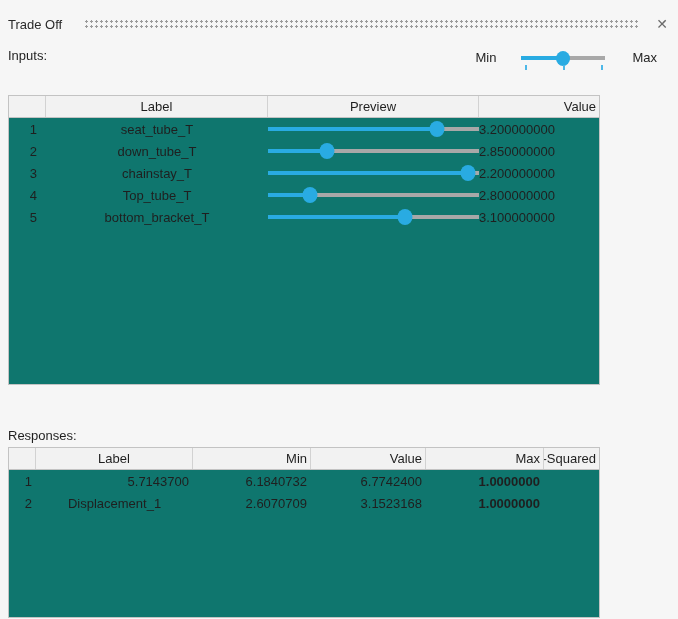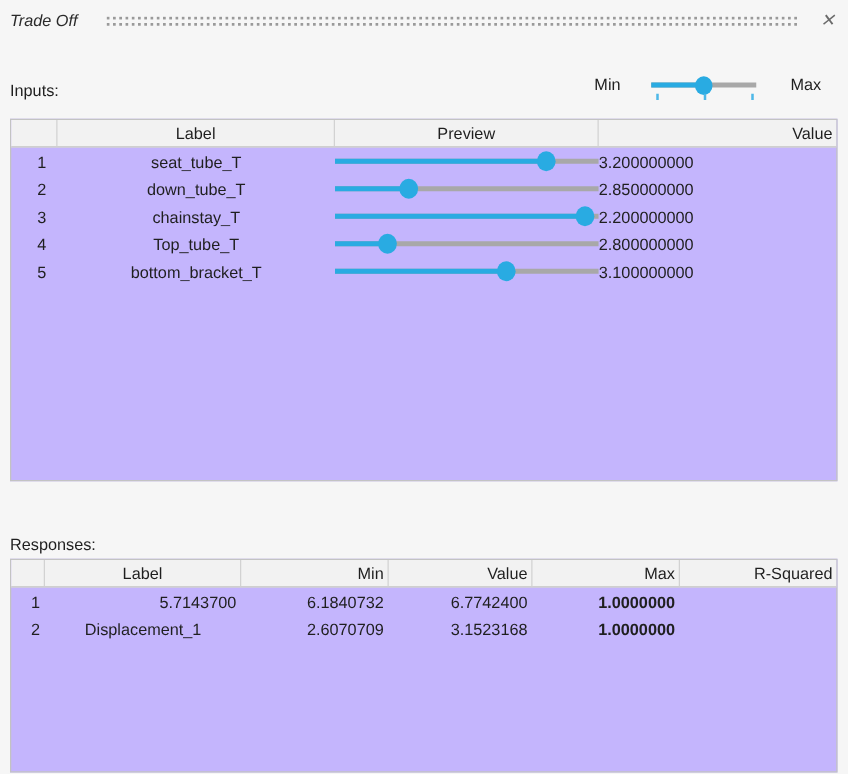--- a/index.html
+++ b/index.html
@@ -9,41 +9,40 @@
     font-family: "Liberation Sans", sans-serif;
     font-size: 13px;
     color: #1f1f1f;
     overflow: hidden;
     position: relative;
   }
 
   
   .titlebar {
     position: absolute; top: 0; left: 0; right: 0; height: 32px;
-    display: flex; align-items: center;
-    padding: 0 8px;
-    font-style: italic;
+    display: flex; 
+    padding: 17px 8px;
   }
   .title { white-space: nowrap; color: #2a2a2a; }
   .drag-dots {
     flex: 1; height: 10px;
     margin: 2px 14px 0 22px;
     background-image: radial-gradient(circle, #9a9a9a 1.1px, transparent 1.4px);
     background-size: 5px 5px;
     background-position: 0 0;
   }
   .close {
     color: #6b6b6b; font-size: 14px; line-height: 14px;
     cursor: default; padding: 0 2px;
   }
 
   
   .inputs-header {
     position: absolute; top: 48px; left: 8px; right: 21px; height: 32px;
-    display: flex; align-items: flex-end; justify-content: space-between;
+    display: flex; align-items: flex-start; justify-content: space-between;
   }
   .minmax { display: flex; align-items: flex-start; }
   .minmax .minlab { margin-right: 25px; padding-top: 2px; }
   .minmax .maxlab { margin-left: 27px; padding-top: 2px; }
 
   .slider { position: relative; }
   .g-slider { width: 84px; height: 22px; }
   .track {
     position: absolute; left: 0; right: 0; top: 8px; height: 4px;
     background: #a8a8a8;
@@ -64,22 +63,22 @@
   .ticks i {
     position: absolute; top: 0; width: 2px; height: 5px; background: #4db8e8;
     transform: translateX(-50%);
   }
   .ticks i:nth-child(1) { left: 6%; }
   .ticks i:nth-child(2) { left: 51%; }
   .ticks i:nth-child(3) { left: 96%; }
 
   
   .tbl {
-    position: absolute; left: 8px; width: 662px;
-    background: #c4b5fd; border: 1px solid #c3c3c3;
+    position: absolute; left: 8px; width: 592px;
+    background: #0f766e; border: 1px solid #c3c3c3;
   }
   .inputs-tbl  { top: 95px;  height: 290px; }
   .resp-tbl    { top: 447px; height: 171px; }
 
   .thead {
     display: grid; height: 22px;
     background: #f2f2f2; border-bottom: 1px solid #c3c3c3;
     align-items: center;
   }
   .trow { display: grid; height: 22px; align-items: center; }

